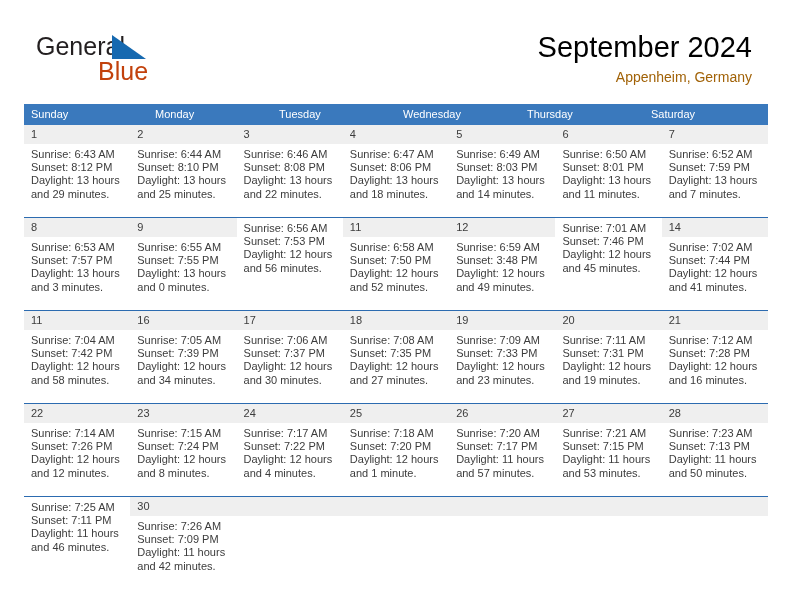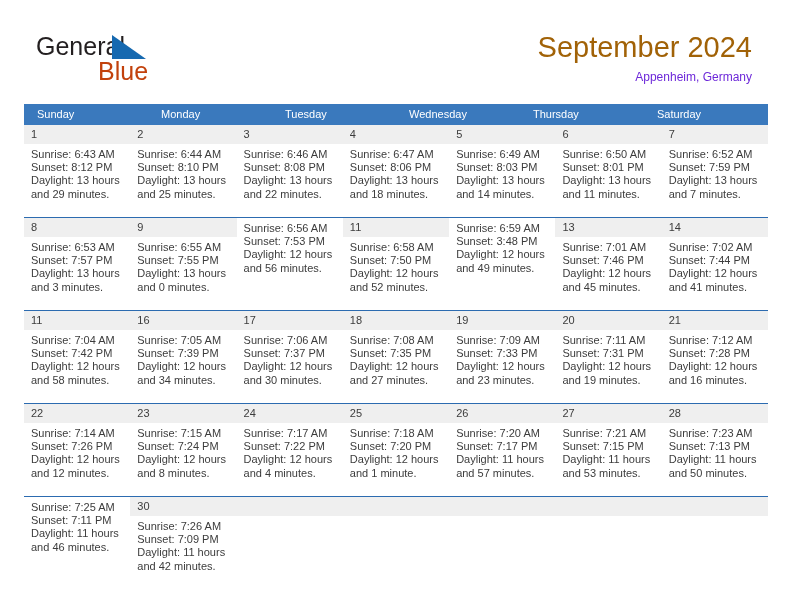--- a/index.html
+++ b/index.html
@@ -67,30 +67,30 @@
 
   .title-block {
     position: absolute;
     right: 16px;
     top: 0;
     text-align: right;
   }
 
   .month-title {
     font-size: 29px;
-    color: #a16207;
+    color: #000000;
     font-weight: normal;
     line-height: 38px;
     white-space: nowrap;
     text-align: right;
   }
 
   .location-title {
-    font-size: 12px;
-    color: #6d28d9;
+    font-size: 14px;
+    color: #a16207;
     line-height: 22px;
     white-space: nowrap;
   }
 
   
   .calendar {
     position: absolute;
     left: 24px;
     top: 104px;
     width: 744px;
@@ -101,21 +101,21 @@
     width: 744px;
     background: #3a79bd;
     height: 21px;
   }
 
   .weekday-cell {
     flex: 1 1 0;
     color: #ffffff;
     font-size: 11px;
     line-height: 21px;
-    padding-left: 13px;
+    padding-left: 7px;
     white-space: nowrap;
     overflow: hidden;
   }
 
   .week-row {
     display: flex;
     width: 744px;
     margin-top: 7px;
     border-top: 1.6px solid #2c6bb0;
   }
@@ -275,29 +275,29 @@
           <div class="day-cell">
             <div class="day-number-strip">11</div>
             <div class="day-details">
               <div>Sunrise: 6:58 AM</div>
               <div>Sunset: 7:50 PM</div>
               <div>Daylight: 12 hours</div>
               <div>and 52 minutes.</div>
             </div>
           </div>
           <div class="day-cell">
+            <div class="day-number-strip">12</div>
             <div class="day-details">
               <div>Sunrise: 6:59 AM</div>
               <div>Sunset: 3:48 PM</div>
               <div>Daylight: 12 hours</div>
               <div>and 49 minutes.</div>
             </div>
           </div>
           <div class="day-cell">
-            <div class="day-number-strip">13</div>
             <div class="day-details">
               <div>Sunrise: 7:01 AM</div>
               <div>Sunset: 7:46 PM</div>
               <div>Daylight: 12 hours</div>
               <div>and 45 minutes.</div>
             </div>
           </div>
           <div class="day-cell">
             <div class="day-number-strip">14</div>
             <div class="day-details">

